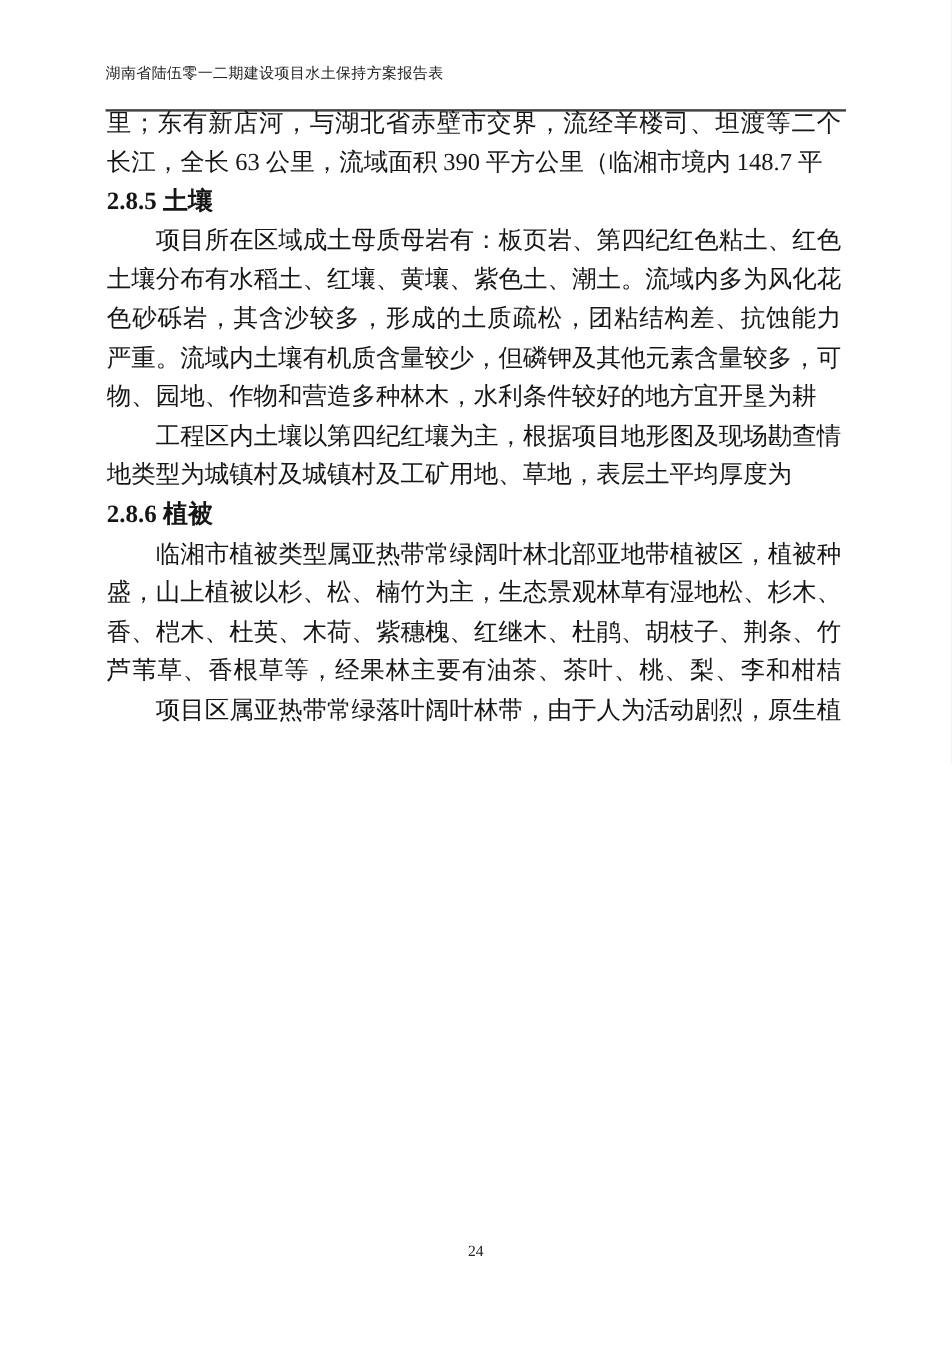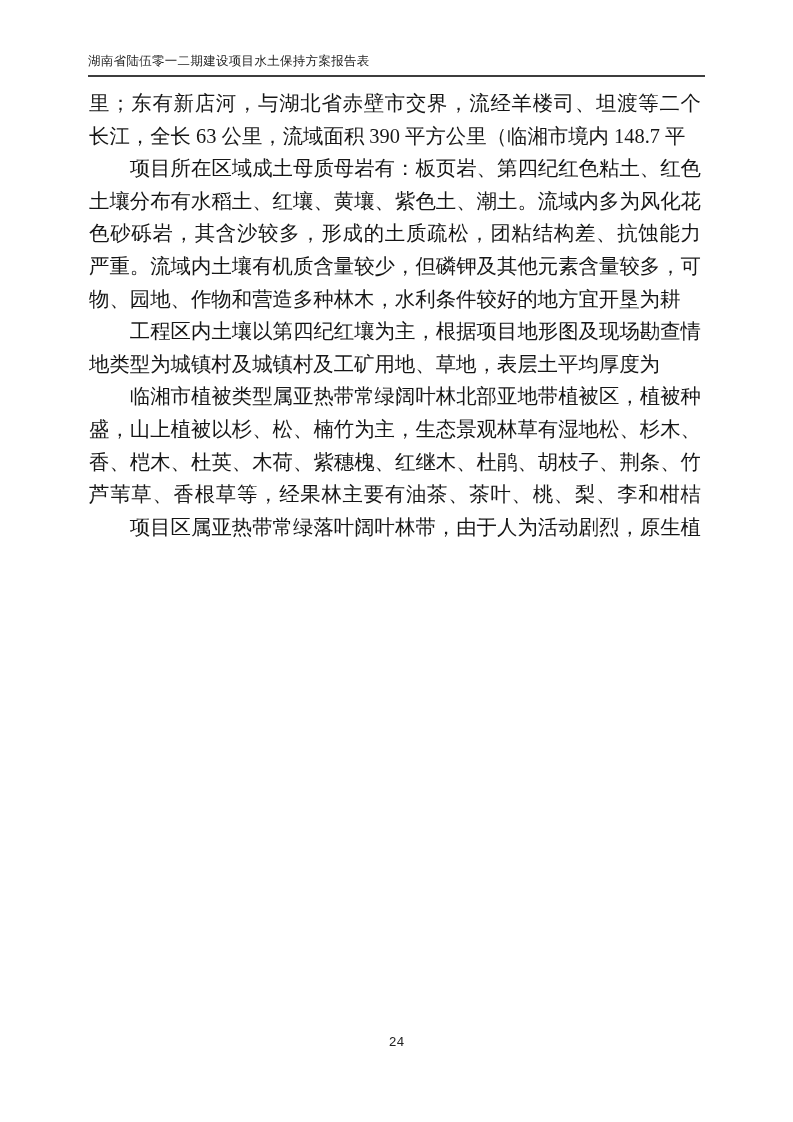--- a/index.html
+++ b/index.html
@@ -11,21 +11,21 @@
     background: #ffffff;
     font-family: "Liberation Serif", "DejaVu Serif", serif;
     color: #161616;
     overflow: hidden;
   }
   .header {
     position: absolute;
     left: 88px;
     top: 53px;
     width: 617px;
-    padding-bottom: 5px;
+    padding-bottom: 21px;
     border-bottom: 2px solid #3e3e3e;
     font-size: 12.5px;
     letter-spacing: 0.3px;
     color: #222222;
   }
   .content {
     position: absolute;
     left: 89px;
     top: 87px;
     width: 612px;
@@ -51,42 +51,43 @@
     text-align-last: left;
   }
   .footer {
     position: absolute;
     left: 0;
     top: 1035px;
     width: 100%;
     text-align: center;
     font-size: 13px;
     color: #222222;
-    font-family: Liberation Mono, monospace;
   }
 </style>
 </head>
 <body>
 
 <div class="page">
 
   <div class="header">
     <span>湖南省陆伍零一二期建设项目水土保持方案报告表</span>
   </div>
 
   <div class="content">
     <div class="row j">里；东有新店河，与湖北省赤壁市交界，流经羊楼司、坦渡等二个镇，汇入黄盖湖入</div>
     <div class="row">长江，全长 63 公里，流域面积 390 平方公里（临湘市境内 148.7 平方公里）。</div>
+    <div class="row heading">2.8.5 土壤</div>
     <div class="row j indent">项目所在区域成土母质母岩有：板页岩、第四纪红色粘土、红色沙砾岩等。主要</div>
     <div class="row j">土壤分布有水稻土、红壤、黄壤、紫色土、潮土。流域内多为风化花岗岩、其次为红</div>
     <div class="row j">色砂砾岩，其含沙较多，形成的土质疏松，团粘结构差、抗蚀能力弱，水土流失较为</div>
     <div class="row j">严重。流域内土壤有机质含量较少，但磷钾及其他元素含量较多，可种植多种经济作</div>
     <div class="row">物、园地、作物和营造多种林木，水利条件较好的地方宜开垦为耕地。</div>
     <div class="row j indent">工程区内土壤以第四纪红壤为主，根据项目地形图及现场勘查情况显示，项目占</div>
     <div class="row">地类型为城镇村及城镇村及工矿用地、草地，表层土平均厚度为 0.3m。</div>
+    <div class="row heading">2.8.6 植被</div>
     <div class="row j indent">临湘市植被类型属亚热带常绿阔叶林北部亚地带植被区，植被种类较多，生长茂</div>
     <div class="row j">盛，山上植被以杉、松、楠竹为主，生态景观林草有湿地松、杉木、刺槐、樟树、枫</div>
     <div class="row j">香、桤木、杜英、木荷、紫穗槐、红继木、杜鹃、胡枝子、荆条、竹子、狗牙根草、</div>
     <div class="row j">芦苇草、香根草等，经果林主要有油茶、茶叶、桃、梨、李和柑桔等。项目区植被以</div>
     <div class="row j indent">项目区属亚热带常绿落叶阔叶林带，由于人为活动剧烈，原生植被已破坏殆尽，</div>
   </div>
 
   <div class="footer">
     <span>24</span>
   </div>

